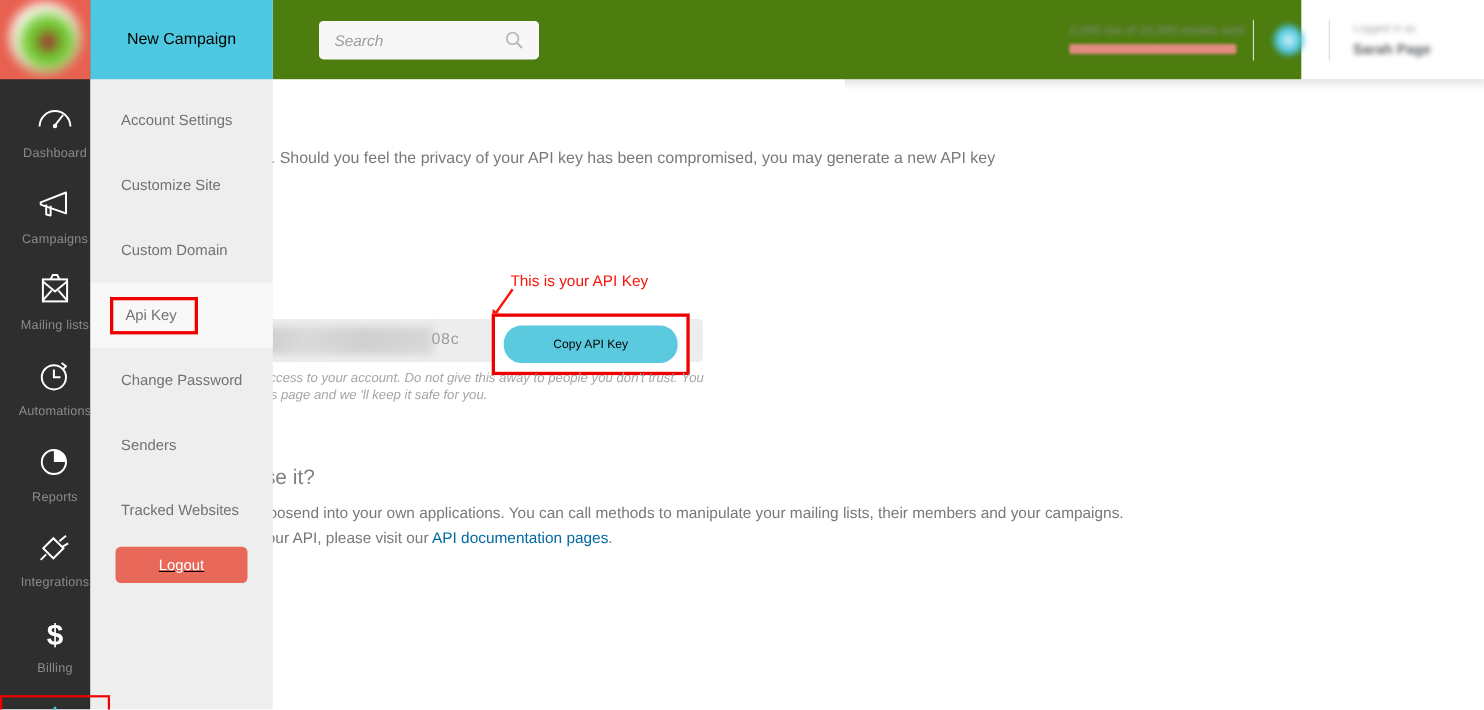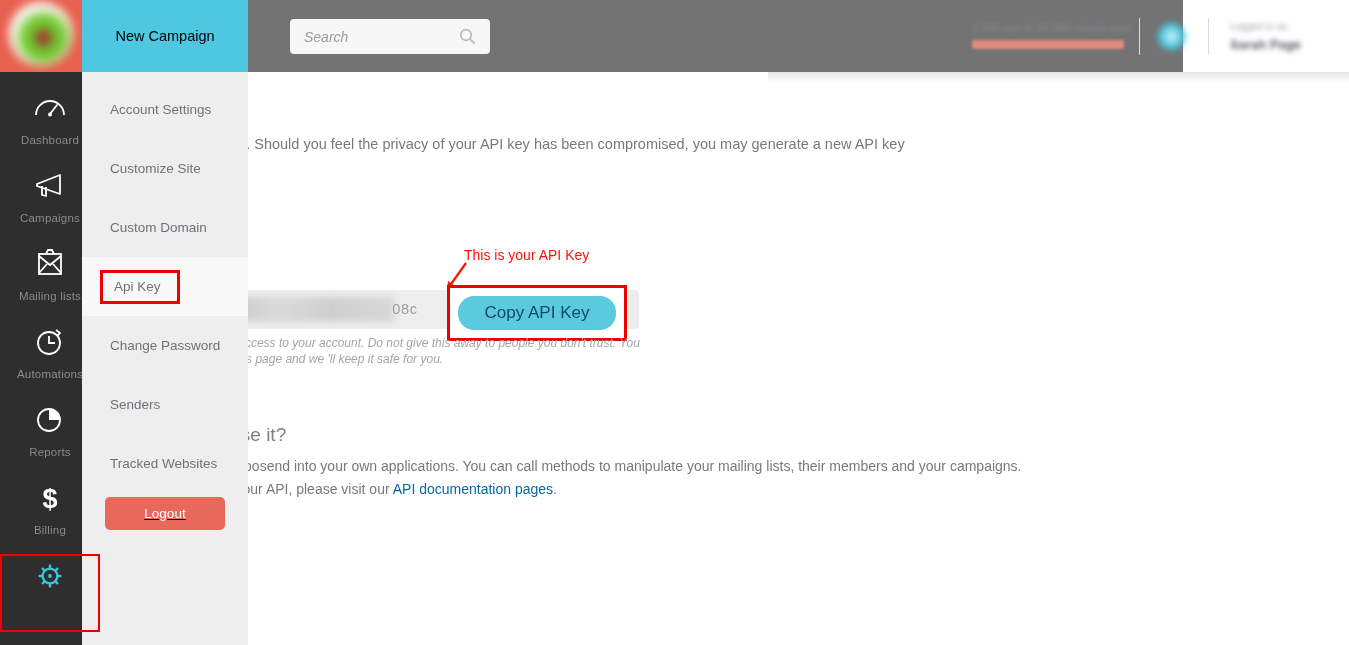--- a/index.html
+++ b/index.html
@@ -78,21 +78,21 @@
     width: 120px; height: 33px; border: none; border-radius: 5px;
     background: #e8685a; color: #ffffff; font-size: 13.5px;
     font-family: "Liberation Sans", sans-serif; cursor: pointer;
     display: block; margin: 0 auto;
   }
 
   
   .topbar {
     position: absolute; left: 82px; top: 0;
     width: 1101px; height: 72px;
-    background: #737373;
+    background: #4d7c0f;
     z-index: 10;
   }
   .search-box {
     position: absolute; left: 208px; top: 19px;
     width: 200px; height: 35px;
     background: #f7f7f7; border-radius: 4px;
     display: flex; align-items: center;
   }
   .search-box input {
     border: none; outline: none; background: transparent;
@@ -160,21 +160,21 @@
     width: 210px; height: 25px;
     background: linear-gradient(90deg,#d9d9d9,#c9c9c9 20%,#dadada 45%,#cfcfcf 70%,#d8d8d8 100%);
     filter: blur(3.4px);
   }
   .copy-wrap {
     position: absolute; left: 315px; top: -5px;
     border: 3px solid #ee0000; padding: 8px; background: #ffffff;
   }
   .copy-btn {
     width: 158px; height: 34px; border: none; border-radius: 16px;
-    background: #5bcade; color: #0c4a6e; font-size: 17px;
+    background: #5bcade; color: #000000; font-size: 11px;
     font-family: "Liberation Sans", sans-serif; cursor: pointer;
   }
   .key-note {
     position: absolute; left: 50px; top: 263px;
     font-size: 12px; font-style: italic; color: #a3a6a9; line-height: 16px;
     width: 690px;
   }
 
   .h2 {
     position: absolute; left: 50px; top: 352px;
@@ -352,20 +352,31 @@
       <div class="rail-item">
         <span class="ico">
           <svg width="34" height="30" viewBox="0 0 34 30">
             <circle cx="16" cy="15" r="11" fill="none" stroke="#ffffff" stroke-width="1.8"></circle>
             <path d="M16 15 L16 4 A11 11 0 0 1 27 15 Z" fill="#ffffff"></path>
           </svg>
         </span>
         <span class="lbl">Reports</span>
       </div>
 
+      <div class="rail-item">
+        <span class="ico">
+          <svg width="34" height="30" viewBox="0 0 34 30">
+            <rect x="9" y="9" width="13" height="13" fill="none" stroke="#ffffff" stroke-width="1.8" transform="rotate(45 15.5 15.5)"></rect>
+            <line x1="21" y1="9" x2="27" y2="4" stroke="#ffffff" stroke-width="1.8"></line>
+            <line x1="24" y1="14" x2="29" y2="11" stroke="#ffffff" stroke-width="1.8"></line>
+            <line x1="9" y1="21" x2="4" y2="26" stroke="#ffffff" stroke-width="1.8"></line>
+          </svg>
+        </span>
+        <span class="lbl">Integrations</span>
+      </div>
 
       <div class="rail-item">
         <span class="ico">
           <svg width="34" height="30" viewBox="0 0 34 30">
             <text x="17" y="25" font-size="27" font-family="Liberation Sans, sans-serif" fill="#ffffff" text-anchor="middle" font-weight="bold">$</text>
           </svg>
         </span>
         <span class="lbl">Billing</span>
       </div>
 

